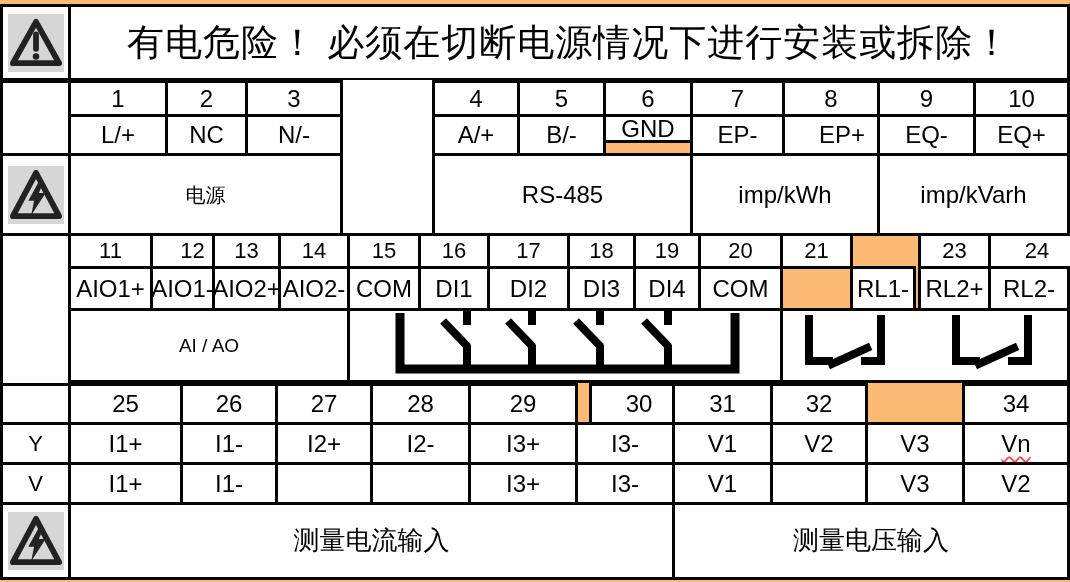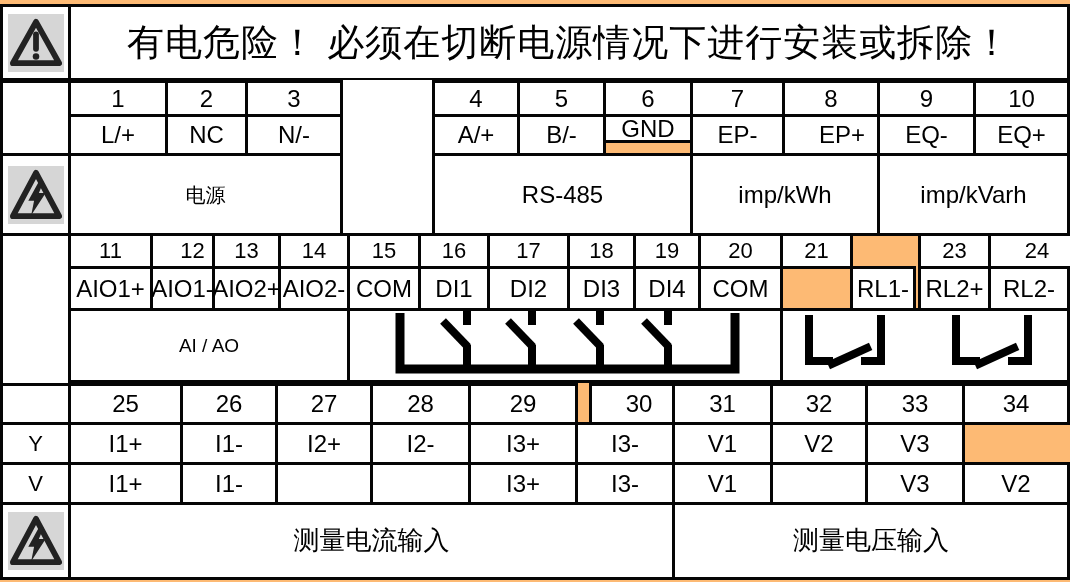--- a/index.html
+++ b/index.html
@@ -139,33 +139,35 @@
   <div class="c iconbox" style="left:0;top:233px;width:71px;height:153px"></div>
   <div class="c iconbox" style="left:0;top:383px;width:71px;height:42px"></div>
   <div class="c" style="left:68px;top:383px;width:115px;height:42px">25</div>
   <div class="c" style="left:180px;top:383px;width:98px;height:42px">26</div>
   <div class="c" style="left:275px;top:383px;width:98px;height:42px">27</div>
   <div class="c" style="left:370px;top:383px;width:101px;height:42px">28</div>
   <div class="c" style="left:468px;top:383px;width:110px;height:42px">29</div>
   <div class="c" style="left:589px;top:383px;width:100px;height:42px">30</div>
   <div class="c" style="left:672px;top:383px;width:101px;height:42px">31</div>
   <div class="c" style="left:770px;top:383px;width:98px;height:42px">32</div>
-  <div class="c" style="left:865px;top:383px;width:100px;height:42px">33</div>
   <div class="c" style="left:962px;top:383px;width:108px;height:42px">34</div>
 
   <div class="c f22" style="left:0;top:422px;width:71px;height:43px">Y</div>
   <div class="c" style="left:68px;top:422px;width:115px;height:43px">I1+</div>
   <div class="c" style="left:180px;top:422px;width:98px;height:43px">I1-</div>
   <div class="c" style="left:275px;top:422px;width:98px;height:43px">I2+</div>
   <div class="c" style="left:370px;top:422px;width:101px;height:43px">I2-</div>
   <div class="c" style="left:468px;top:422px;width:110px;height:43px">I3+</div>
   <div class="c" style="left:575px;top:422px;width:100px;height:43px">I3-</div>
   <div class="c" style="left:672px;top:422px;width:101px;height:43px">V1</div>
   <div class="c" style="left:770px;top:422px;width:98px;height:43px">V2</div>
   <div class="c" style="left:865px;top:422px;width:100px;height:43px">V3</div>
+  <div class="c" style="left:962px;top:422px;width:108px;height:43px">
+      <span class="squig">Vn</span>
+    </div>
 
   <div class="c f22" style="left:0;top:462px;width:71px;height:43px">V</div>
   <div class="c" style="left:68px;top:462px;width:115px;height:43px">I1+</div>
   <div class="c" style="left:180px;top:462px;width:98px;height:43px">I1-</div>
   <div class="c" style="left:275px;top:462px;width:98px;height:43px"></div>
   <div class="c" style="left:370px;top:462px;width:101px;height:43px"></div>
   <div class="c" style="left:468px;top:462px;width:110px;height:43px">I3+</div>
   <div class="c" style="left:575px;top:462px;width:100px;height:43px">I3-</div>
   <div class="c" style="left:672px;top:462px;width:101px;height:43px">V1</div>
   <div class="c" style="left:770px;top:462px;width:98px;height:43px"></div>

